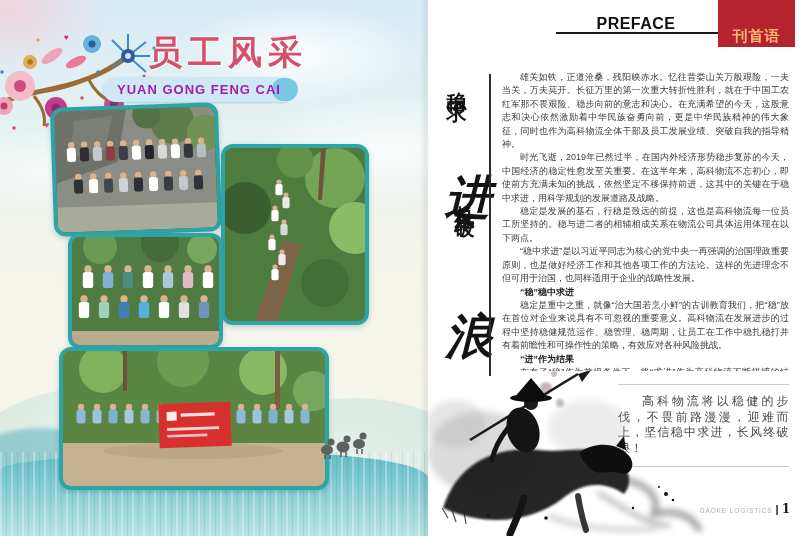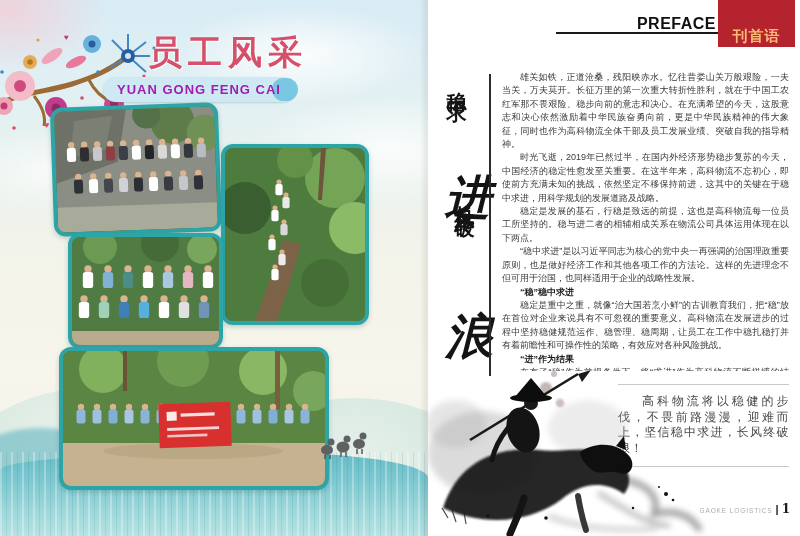--- a/index.html
+++ b/index.html
@@ -46,21 +46,21 @@
   .photo-3{left:68px;top:233px;width:147px;height:108px;}
   .photo-4{left:59px;top:347px;width:262px;height:135px;}
   .animals{position:absolute;left:318px;top:426px;width:50px;height:36px;}
 
   
   .right-page{position:absolute;left:428px;top:0;width:372px;height:536px;background:#fff;}
   .gutter{position:absolute;left:420px;top:0;width:14px;height:536px;
       background:linear-gradient(90deg,rgba(0,0,0,0) 0%,rgba(0,0,0,.07) 45%,rgba(0,0,0,0) 100%);}
 
   .preface-rule{position:absolute;left:556px;top:32px;width:162px;height:2px;background:#1a1a1a;}
-  .preface-en{position:absolute;left:556px;top:15px;width:160px;text-align:right;
+  .preface-en{position:absolute;left:556px;top:15px;width:160px;text-align:center;
       font-size:16px;font-weight:bold;color:#101010;letter-spacing:.5px;}
   .preface-box{position:absolute;left:718px;top:0;width:77px;height:47px;background:#b5242e;
       display:flex;align-items:center;justify-content:center;}
   .preface-cn{font-family:Liberation Mono, monospace;font-weight:bold;font-size:15px;color:#fdba74;
       letter-spacing:1px;margin-top:25px;}
 
   .vt{position:absolute;writing-mode:vertical-rl;font-family:"DejaVu Serif", serif;
       font-weight:bold;color:#141414;}
   .vt-s1{left:444px;top:76px;font-size:20px;letter-spacing:5px;}
   .vt-b1{left:438px;top:136px;font-size:46px;font-style:italic;}

